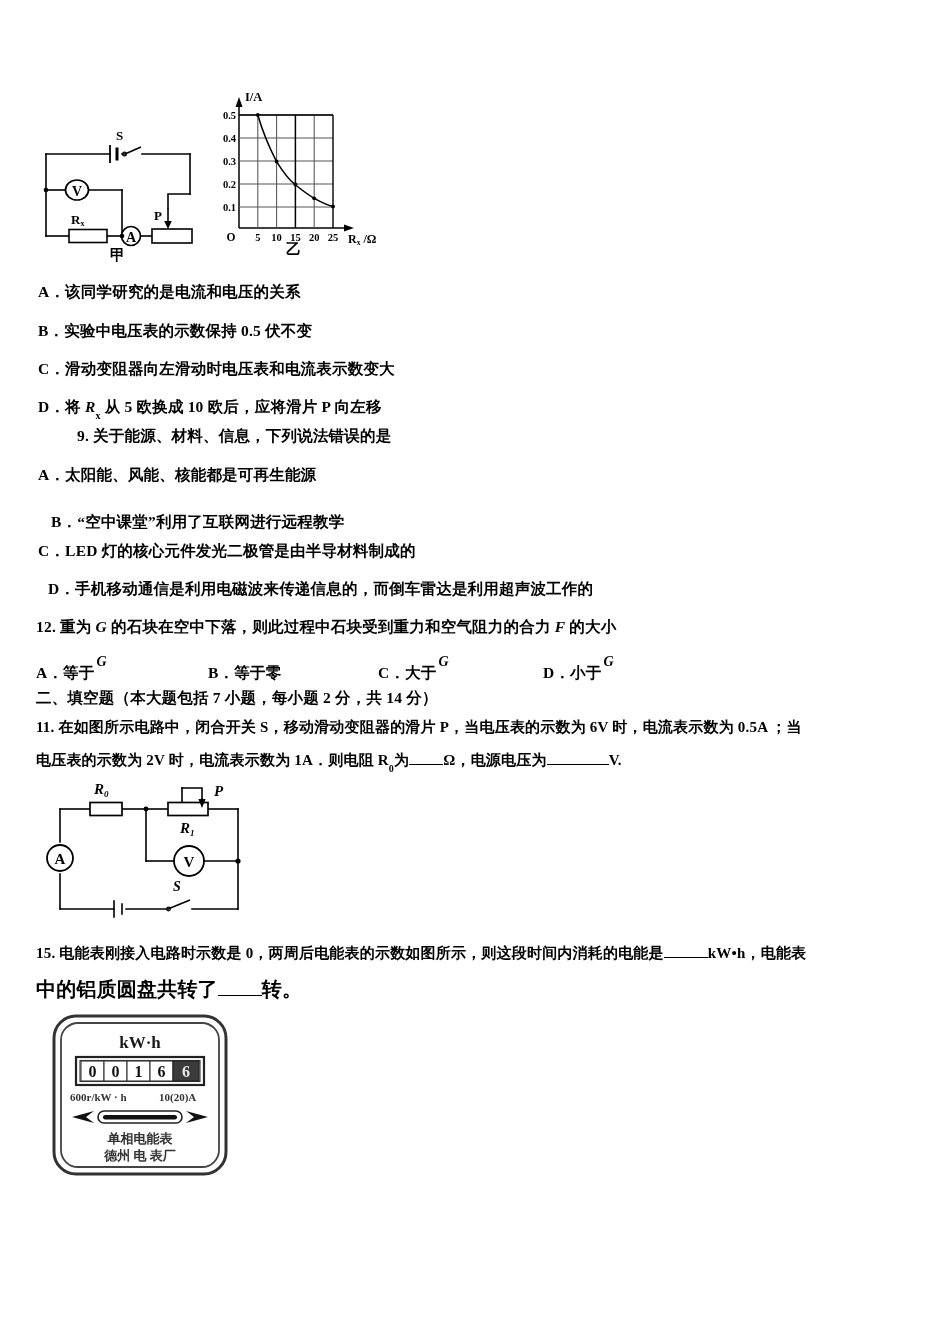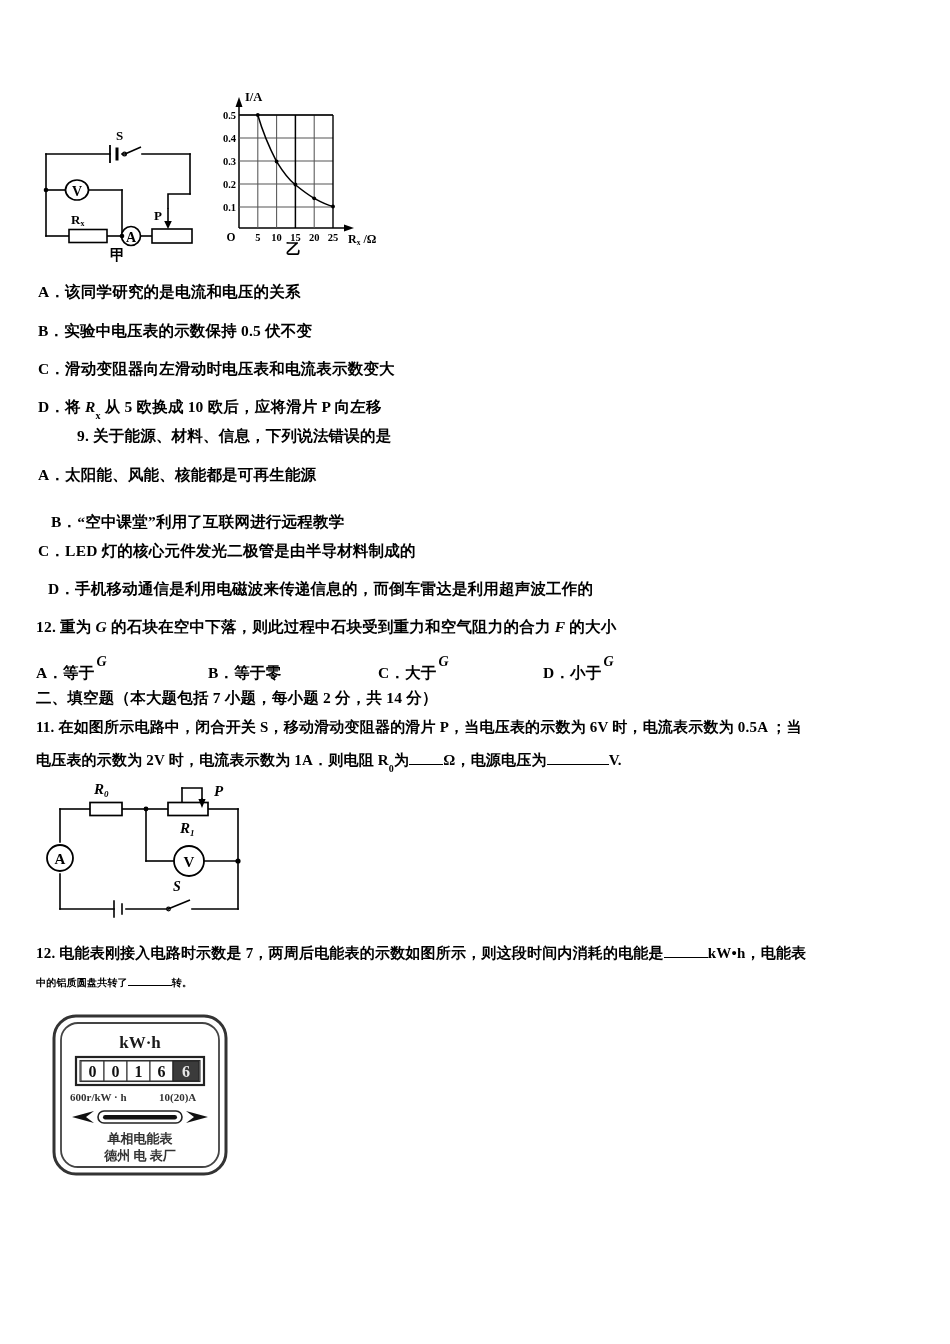--- a/index.html
+++ b/index.html
@@ -339,23 +339,23 @@
       <circle cx="196" cy="81" r="2.6" fill="#000"></circle>
 
       <text x="52" y="14" font-family="Liberation Serif, serif" font-size="15" font-style="italic" font-weight="bold" fill="#000">R<tspan font-size="9" dy="3">0</tspan></text>
       <text x="172" y="16" font-family="Liberation Serif, serif" font-size="15" font-style="italic" font-weight="bold" fill="#000">P</text>
       <text x="138" y="53" font-family="Liberation Serif, serif" font-size="15" font-style="italic" font-weight="bold" fill="#000">R<tspan font-size="9" dy="3">1</tspan></text>
       <text x="131" y="111" font-family="Liberation Serif, serif" font-size="14" font-style="italic" font-weight="bold" fill="#000">S</text>
     </svg>
   </div>
 
   <div class="txt" style="left:36px; top:944px; font-size:15px;">
-    <span>12. 电能表刚接入电路时示数是 7，两周后电能表的示数如图所示，则这段时间内消耗的电能是</span><span class="blank" style="width:44px;"></span><span>kW•h，电能表</span>
-  </div>
-  <div class="txt" style="left:36px; top:977px; font-size:10px;">
+    <span>15. 电能表刚接入电路时示数是 0，两周后电能表的示数如图所示，则这段时间内消耗的电能是</span><span class="blank" style="width:44px;"></span><span>kW•h，电能表</span>
+  </div>
+  <div class="txt" style="left:36px; top:977px; font-size:20px;">
     <span>中的铝质圆盘共转了</span><span class="blank" style="width:44px;"></span><span>转。</span>
   </div>
 
   <div id="fig-meter">
     <svg width="190" height="170" viewBox="0 0 190 170">
 
       <rect x="4" y="4" width="172" height="158" rx="22" ry="22" fill="#fff" stroke="#333" stroke-width="3"></rect>
       <rect x="11" y="11" width="158" height="144" rx="17" ry="17" fill="#fff" stroke="#444" stroke-width="1.8"></rect>
 
       <text x="90" y="36" font-family="Liberation Serif, serif" font-size="17" font-weight="bold" text-anchor="middle" fill="#1a1a1a">kW·h</text>

